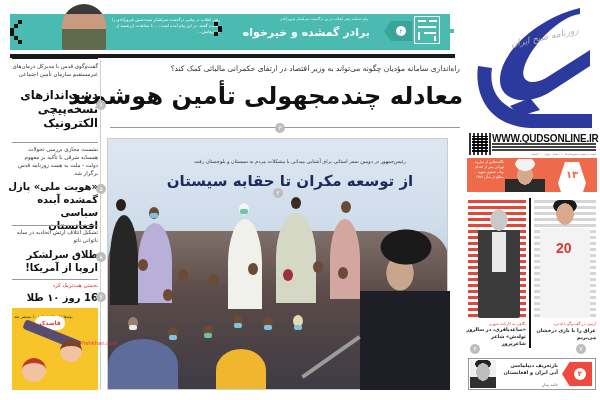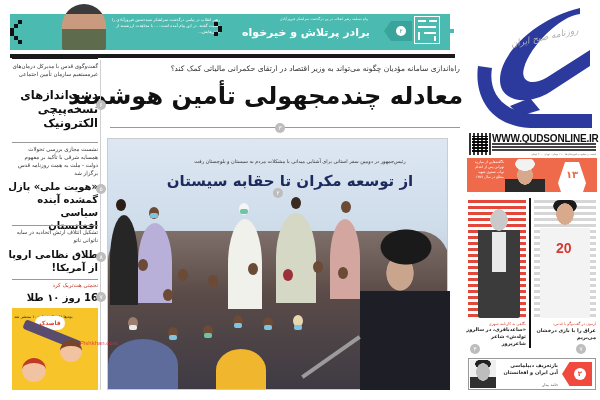--- a/index.html
+++ b/index.html
@@ -119,21 +119,21 @@
   <rect x="8" y="20" width="4" height="4" fill="#111"></rect>
 </svg>
 <div class="abs promo-photo"></div>
 <div class="abs promo-text">رهبر انقلاب در پیامی درگذشت سرلشکر سیدحسین فیروزآبادی را تسلیت گفتند. در این پیام آمده است: ... با مجاهدت ارزشمند از تلاش‌هایش...</div>
 <svg class="abs" style="left:212px;top:20px;width:10px;height:18px" viewBox="0 0 10 18">
   <rect x="6" y="6" width="4" height="6" fill="#111"></rect>
     <rect x="2" y="2" width="4" height="4" fill="#111"></rect>
   <rect x="2" y="12" width="4" height="4" fill="#111"></rect>
 </svg>
 <div class="abs tease-kicker">پیام تسلیت رهبر انقلاب در پی درگذشت سرلشکر فیروزآبادی</div>
-<div class="abs tease-title">برادر پرتلاش و خیرخواه</div>
+<div class="abs tease-title">برادر گمشده و خیرخواه</div>
 <div class="abs tease-badge">
     <span>۲</span>
   </div>
 <div class="abs tease-logo">
   <i style="left:3px;top:3px;width:8px;height:2px"></i>
     <i style="left:14px;top:3px;width:8px;height:2px"></i>
   <i style="left:3px;top:9px;width:18px;height:2px"></i>
     <i style="left:3px;top:15px;width:2px;height:8px"></i>
   <i style="left:9px;top:15px;width:12px;height:2px"></i>
     <i style="left:19px;top:19px;width:2px;height:5px"></i>
@@ -244,21 +244,21 @@
 <div class="abs lc-title" style="left:10px;top:88px;width:88px">دست‌اندازهای نسخه‌پیچی الکترونیک</div>
 <div class="abs num-dot lc-num" style="top:100px">۶</div>
 <div class="abs lc-sep" style="left:12px;top:142px;width:86px"></div>
 
 <div class="abs lc-kicker" style="left:12px;top:145px;width:86px">نشست مجازی بررسی تحولات همسایه شرقی با تأکید بر مفهوم دولت - ملت به همت روزنامه قدس برگزار شد</div>
 <div class="abs lc-title" style="left:8px;top:180px;width:90px;font-size:10px;line-height:13px">«هویت ملی» پازل گمشده آینده سیاسی افغانستان</div>
 <div class="abs num-dot lc-num" style="top:184px">۵</div>
 <div class="abs lc-sep" style="left:12px;top:225px;width:86px"></div>
 
 <div class="abs lc-kicker" style="left:12px;top:228px;width:86px">تشکیل ائتلاف ارتش اتحادیه در سایه ناتوانی ناتو</div>
-<div class="abs lc-title" style="left:8px;top:248px;width:90px;font-size:10px;line-height:13px">طلاق نظامی اروپا از آمریکا!</div>
+<div class="abs lc-title" style="left:8px;top:248px;width:90px;font-size:10px;line-height:13px">طلاق سرلشکر اروپا از آمریکا!</div>
 <div class="abs num-dot lc-num" style="top:252px">۸</div>
 <div class="abs lc-sep" style="left:12px;top:279px;width:86px"></div>
 
 <div class="abs lc-kicker" style="left:12px;top:281px;width:86px;color:#c0392b">نجمتی هت‌تریک کرد</div>
 <div class="abs lc-title" style="left:8px;top:291px;width:90px;font-size:10px;line-height:13px">16 روز ۱۰ طلا</div>
 <div class="abs num-dot lc-num" style="top:292px">۷</div>
 
 <div class="abs lc-promo"></div>
 <div class="abs lc-promo-text">بچه‌ها قاصدک شماره ۱۰ منتشر شد</div>
 <div class="abs lc-promo-badge">قاصدک</div>

